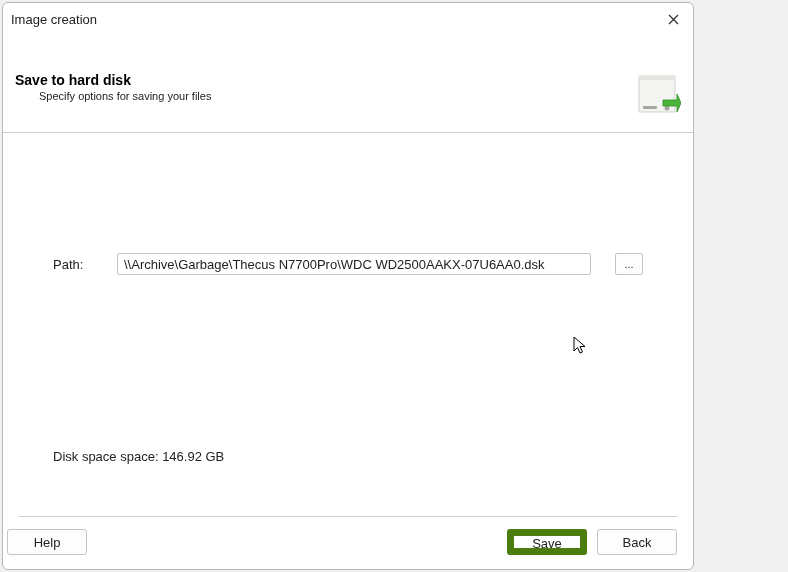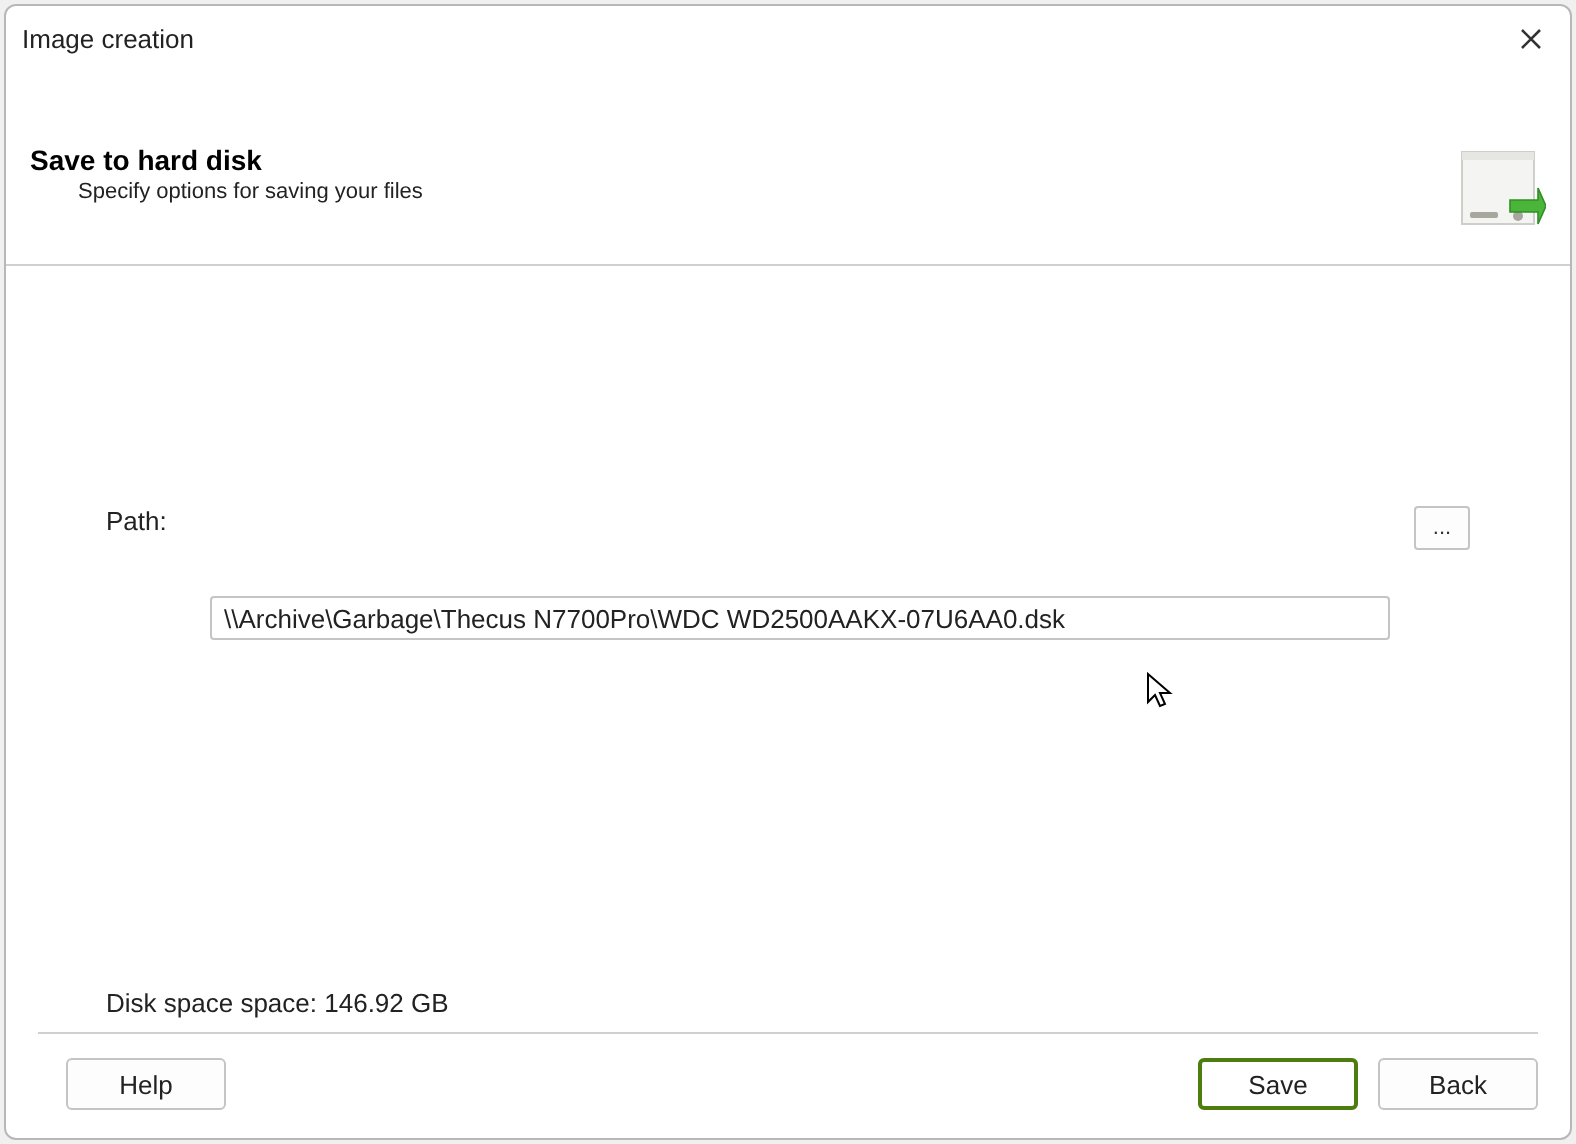--- a/index.html
+++ b/index.html
@@ -8,21 +8,21 @@
   font-size: 13px;
   background: #f0f0f0;
   width: 788px;
   height: 572px;
   overflow: hidden;
 }
 .dialog {
   background: #fff;
   border: 1px solid #b8b8b8;
   border-radius: 6px;
-  width: 784px;
+  width: 692px;
   height: 568px;
   margin: 2px;
   display: flex;
   flex-direction: column;
   position: relative;
 }
 .titlebar {
   display: flex;
   justify-content: space-between;
   align-items: center;
@@ -65,38 +65,38 @@
   height: 48px;
   flex-shrink: 0;
 }
 .body {
   flex: 1;
   padding: 0 50px;
   position: relative;
 }
 .path-row {
   display: flex;
-  gap: 12px;
+  align-items: center;
+  gap: 24px;
   margin-top: 120px;
 }
 .path-label {
   width: 40px;
   color: #222;
 }
 .path-input {
   flex: 1;
   height: 22px;
   border: 1px solid #c4c4c4;
   border-radius: 2px;
   padding: 2px 6px;
   font-family: inherit;
   font-size: 13px;
   color: #222;
   background: #fff;
-  margin-top: 45px;
 }
 .browse-btn {
   width: 28px;
   height: 22px;
   border: 1px solid #c4c4c4;
   border-radius: 2px;
   background: #fdfdfd;
   cursor: pointer;
   font-size: 11px;
   display: flex;
@@ -109,38 +109,38 @@
   color: #222;
   line-height: 1.9;
 }
 .footer-sep {
   height: 1px;
   background: #d0d0d0;
   margin: 0 16px;
 }
 .footer {
   display: flex;
-  padding: 12px 16px 14px 30px;
+  padding: 12px 16px 14px 4px;
 }
 .footer .spacer { flex: 1; }
 .btn {
   height: 26px;
   min-width: 80px;
   padding: 0 14px;
   border: 1px solid #c4c4c4;
   border-radius: 3px;
   background: #fdfdfd;
   font-family: inherit;
   font-size: 13px;
   color: #222;
   cursor: pointer;
   margin-left: 10px;
 }
 .btn.primary {
-  border: 2px solid #4d7c0f;
+  border: 7px solid #4d7c0f;
   background: #fff;
 }
 .help-btn { margin-left: 0; }
 .cursor-arrow {
   position: absolute;
   left: 570px;
   top: 333px;
   pointer-events: none;
 }
 </style>

